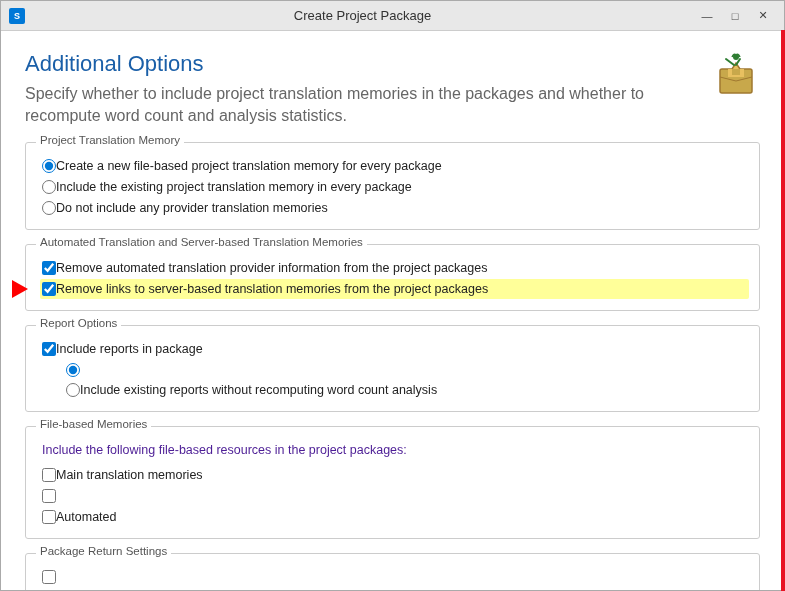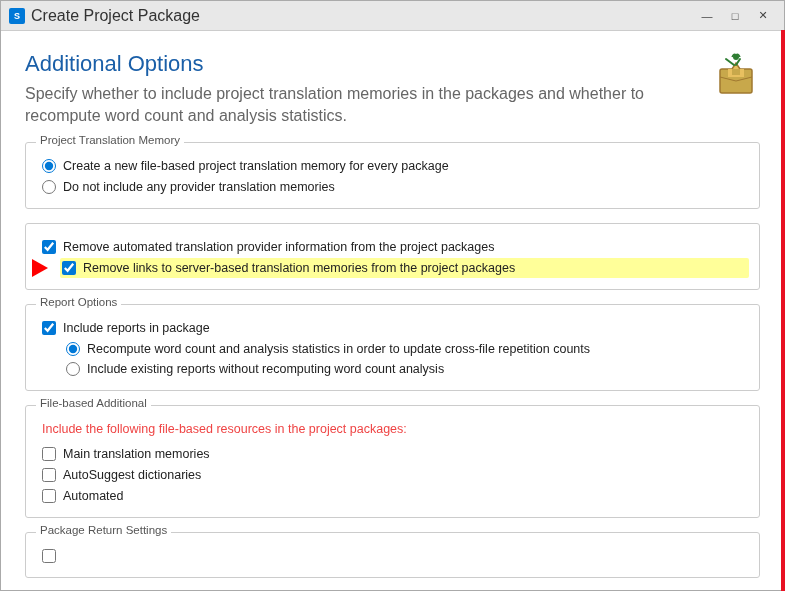--- a/index.html
+++ b/index.html
@@ -41,22 +41,23 @@
       align-items: center;
       justify-content: center;
       color: white;
       font-size: 10px;
       font-weight: bold;
       flex-shrink: 0;
     }
 
     .title-bar-text {
       flex: 1;
-      font-size: 16px;
+      font-size: 13px;
       color: #333;
+      text-align: center;
     }
 
     .title-bar-buttons {
       display: flex;
       gap: 2px;
     }
 
     .tb-btn {
       width: 26px;
       height: 20px;
@@ -128,41 +129,39 @@
     .section-content {
       display: flex;
       flex-direction: column;
       gap: 7px;
       margin-top: 4px;
     }
 
     .radio-item {
       display: flex;
       align-items: flex-start;
-      gap: 7px;
       cursor: pointer;
     }
 
     .radio-item input[type="radio"] {
       width: 14px;
       height: 14px;
       cursor: pointer;
       accent-color: #0078d7;
       flex-shrink: 0;
     }
 
     .radio-label {
       font-size: 12.5px;
       color: #222;
     }
 
     .checkbox-item {
       display: flex;
       align-items: center;
-      gap: 7px;
       cursor: pointer;
     }
 
     .checkbox-item input[type="checkbox"] {
       width: 14px;
       height: 14px;
       cursor: pointer;
       accent-color: #0078d7;
       flex-shrink: 0;
     }
@@ -174,33 +173,32 @@
 
     .highlighted-row {
       background: #ffff99;
       padding: 3px 6px 3px 2px;
       margin: -3px -6px -3px -2px;
       border-radius: 2px;
     }
 
     .arrow-container {
       position: relative;
-      margin-left: 20px;
     }
 
     .sub-radio-group {
       margin-left: 24px;
       display: flex;
       flex-direction: column;
       gap: 6px;
     }
 
     .subsection-label {
       font-size: 12.5px;
-      color: #ef4444;
+      color: #4c1d95;
       margin-bottom: 4px;
     }
   </style>
 </head>
 <body>
 
 <div class="window">
 
   <div class="title-bar">
     <div class="title-bar-icon">
@@ -240,26 +238,31 @@
 
     <div class="section">
       <span class="section-title">Project Translation Memory</span>
       <div class="section-content">
         <label class="radio-item">
           <input type="radio" name="project_tm" checked="" style="">
           <span class="radio-label">Create a new file-based project translation memory for every package</span>
         </label>
         <label class="radio-item">
           <input type="radio" name="project_tm" style="">
+          <span class="radio-label">Include the existing project translation memory in every package</span>
+        </label>
+        <label class="radio-item">
+          <input type="radio" name="project_tm" style="">
           <span class="radio-label">Do not include any provider translation memories</span>
         </label>
       </div>
     </div>
 
     <div class="section" style="position:relative;">
+      <span class="section-title">Automated Translation and Server-based Translation Memories</span>
       <div class="section-content">
         <label class="checkbox-item">
           <input type="checkbox" checked="" style="">
           <span class="checkbox-label">Remove automated translation provider information from the project packages</span>
         </label>
         <div class="arrow-container" style="position:relative;">
 
           <div style="position:absolute;left:-30px;top:50%;transform:translateY(-50%);width:0;height:0;border-top:9px solid transparent;border-bottom:9px solid transparent;border-left:16px solid red;"></div>
           <label class="checkbox-item highlighted-row">
             <input type="checkbox" checked="" style="">
@@ -272,41 +275,39 @@
     <div class="section">
       <span class="section-title">Report Options</span>
       <div class="section-content">
         <label class="checkbox-item">
           <input type="checkbox" checked="" style="">
           <span class="checkbox-label">Include reports in package</span>
         </label>
         <div class="sub-radio-group">
           <label class="radio-item">
             <input type="radio" name="report_opts" checked="" style="">
-            <span class="radio-label">Recompute word count and analysis statistics in order to update cross-file repetition counts</span>
           </label>
           <label class="radio-item">
             <input type="radio" name="report_opts" style="">
             <span class="radio-label">Include existing reports without recomputing word count analysis</span>
           </label>
         </div>
       </div>
     </div>
 
     <div class="section">
-      <span class="section-title">File-based Additional</span>
+      <span class="section-title">File-based Memories</span>
       <div class="section-content">
         <span class="subsection-label">Include the following file-based resources in the project packages:</span>
         <label class="checkbox-item">
           <input type="checkbox" style="">
           <span class="checkbox-label">Main translation memories</span>
         </label>
         <label class="checkbox-item">
           <input type="checkbox" style="">
-          <span class="checkbox-label">AutoSuggest dictionaries</span>
         </label>
         <label class="checkbox-item">
           <input type="checkbox" style="">
           <span class="checkbox-label">Automated</span>
         </label>
       </div>
     </div>
 
     <div class="section">
       <span class="section-title">Package Return Settings</span>

